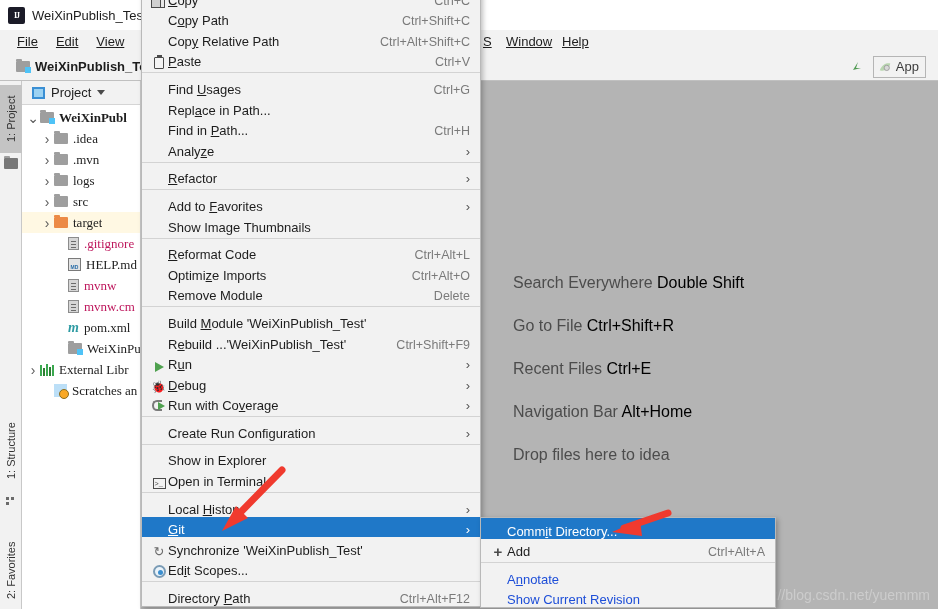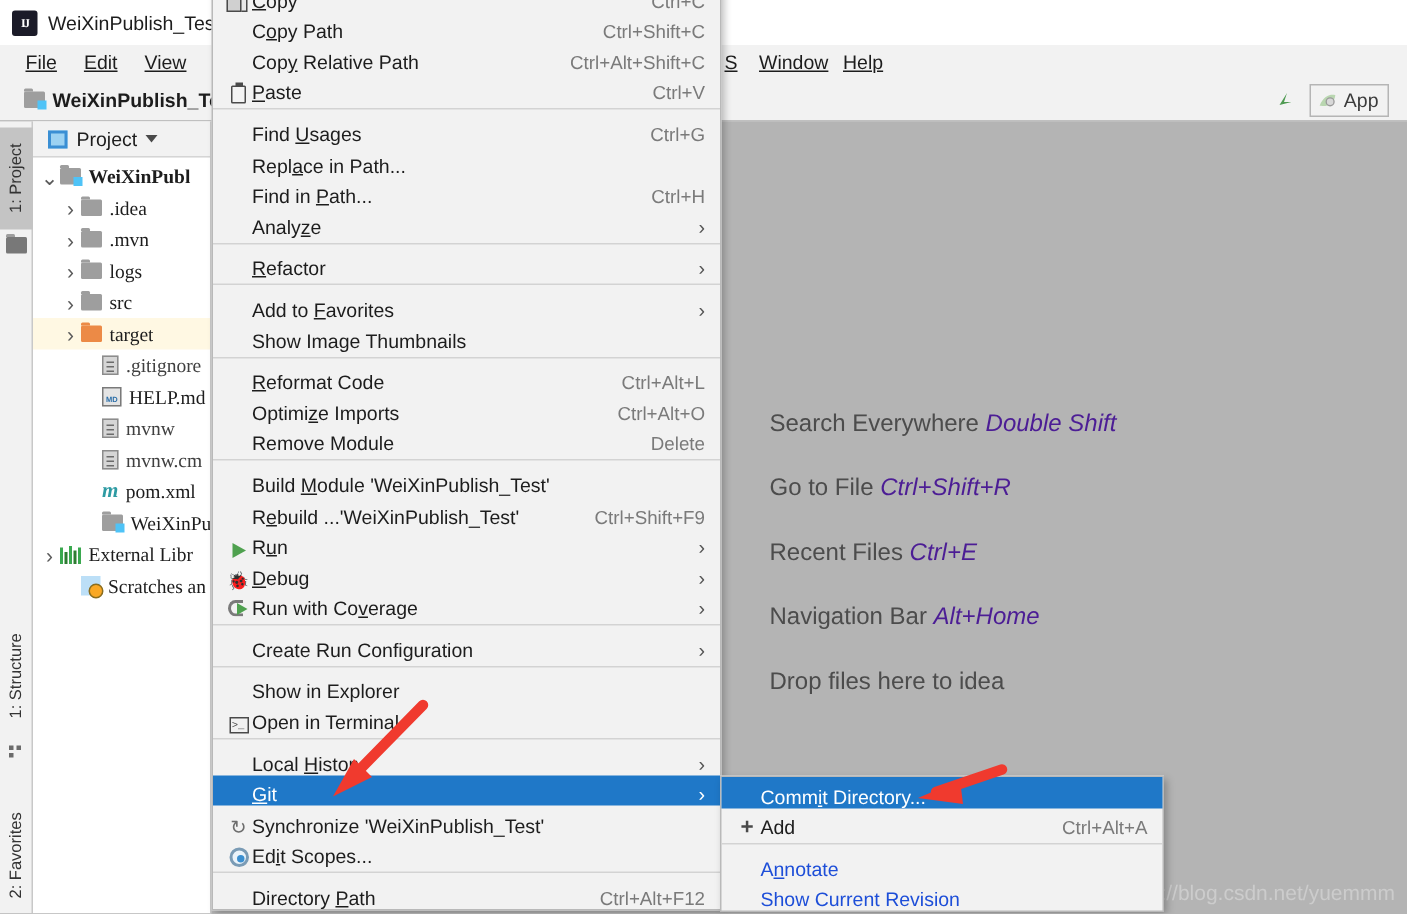--- a/index.html
+++ b/index.html
@@ -109,21 +109,21 @@
   }
   .row.hl { background: #fff8e3; }
   .expander {
     width: 14px; flex: 0 0 14px; display: flex;
     align-items: center; justify-content: center;
     color: #5a5a5a; font-size: 11px;
   }
   .ico { flex: 0 0 auto; margin-right: 5px; display: flex; align-items: center; }
   .lbl { overflow: hidden; font-family: Liberation Serif, serif; }
   .lbl.bold { font-weight: bold; }
-  .lbl.green { color: #404040; }
+  .lbl.green { color: #be185d; }
 
   .folder-ico { width: 14px; height: 11px; background: #9e9e9e;
     border-radius: 1px; position: relative; }
   .folder-ico::before { content:""; position:absolute; left:0; top:-2px;
     width:6px; height:2px; background:#9e9e9e; border-radius:1px 1px 0 0; }
   .folder-ico.orange { background: #ec8a46; }
   .folder-ico.orange::before { background: #ec8a46; }
   .folder-ico.mod { background: #9e9e9e; }
   .folder-ico.mod::after { content:""; position:absolute; right:-1px; bottom:-1px;
     width:6px; height:6px; background:#4fc3f7; }
@@ -146,21 +146,21 @@
     width:8px; height:8px; border-radius:50%; background:#f9a825;
     border:1px solid #8a6d1f; }
 
   
   .editor-bg {
     position: absolute; left: 141px; top: 81px;
     width: 797px; height: 528px; background: #b4b4b4;
   }
   .hints { position: absolute; left: 372px; top: 193px; }
   .hint { font-size: 16px; color: #4c4c4c; margin-bottom: 25px; white-space: nowrap; }
-  .hint .key { color: #4c1d95; font-style: italic; }
+  .hint .key { color: #000000; }
 
   .watermark {
     position: absolute; right: 8px; bottom: 6px;
     font-size: 14px; color: #cccccc; white-space: nowrap;
   }
 
   
   .ctxmenu {
     position: absolute; left: 141px; top: -14px; width: 340px;
     background: #f2f2f2; border: 1px solid #b9b9b9;

